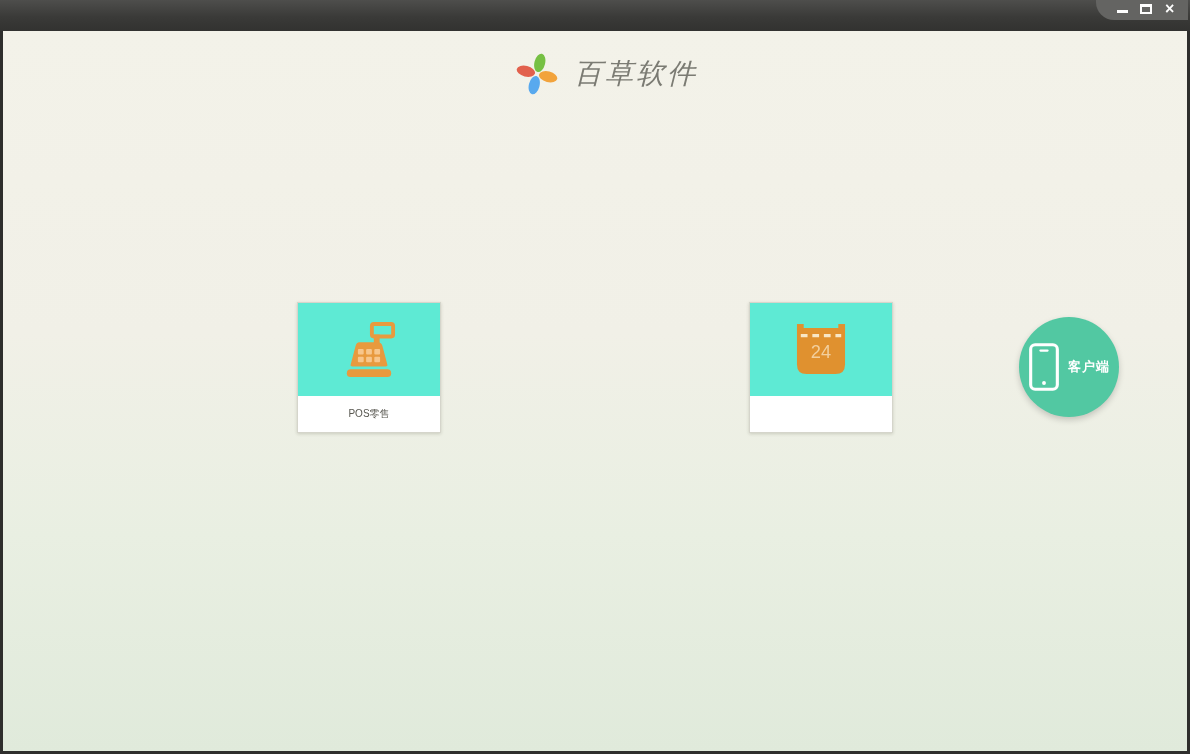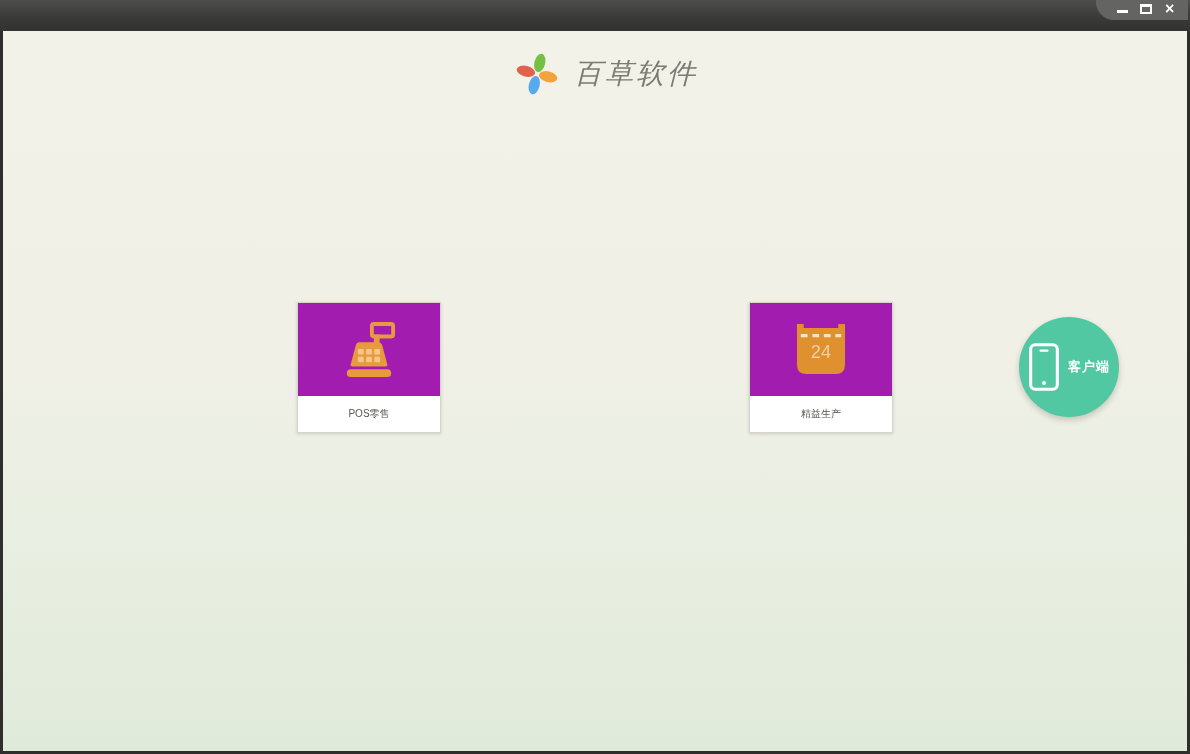--- a/index.html
+++ b/index.html
@@ -48,21 +48,21 @@
   }
 
   
   .card {
     position:absolute; top:271px; width:144px; height:131px;
     background:#ffffff; border:1px solid #d5d5cb;
     box-shadow:0 1px 3px rgba(80,80,60,0.22);
     cursor:pointer;
   }
   .card-top { height:93px; display:flex; align-items:center; justify-content:center; }
-  .bg-orange { background:#a21caf; }
+  .bg-orange { background:#5eead4; }
   .bg-green  { background:#b4e187; }
   .card-footer {
     height:36px; display:flex; align-items:center; justify-content:center;
     font-size:10px; color:#57564f; background:#ffffff;
   }
   .card-pos  { left:294px; }
   .card-trade{ left:520px; }
   .card-lean { left:746px; }
 
   
@@ -128,21 +128,20 @@
     <div class="card card-lean">
       <div class="card-top bg-orange">
         <svg width="50" height="52" viewBox="0 0 52 54">
           <rect x="1" y="0" width="7" height="6" fill="#e0912f"></rect>
           <rect x="44" y="0" width="7" height="6" fill="#e0912f"></rect>
           <path d="M 1 4 L 51 4 L 51 42 Q 51 52 41 52 L 11 52 Q 1 52 1 42 Z" fill="#e0912f"></path>
           <line x1="5" y1="12" x2="47" y2="12" stroke="#f8e7c6" stroke-width="3.5" stroke-dasharray="7 5"></line>
           <text x="26" y="35" font-size="19" fill="#f2cf9d" text-anchor="middle" font-family="Liberation Sans, sans-serif">24</text>
         </svg>
       </div>
-      <div class="card-footer">精益生产</div>
     </div>
 
     <div class="client-circle">
       <svg width="32" height="50" viewBox="0 0 36 54">
         <rect x="3" y="2" width="30" height="50" rx="5" fill="none" stroke="#ffffff" stroke-width="3.5"></rect>
         <line x1="14" y1="8.5" x2="22" y2="8.5" stroke="#ffffff" stroke-width="2.5" stroke-linecap="round"></line>
         <circle cx="18" cy="45" r="2.2" fill="#ffffff"></circle>
       </svg>
       <span class="client-label">客户端</span>
     </div>

